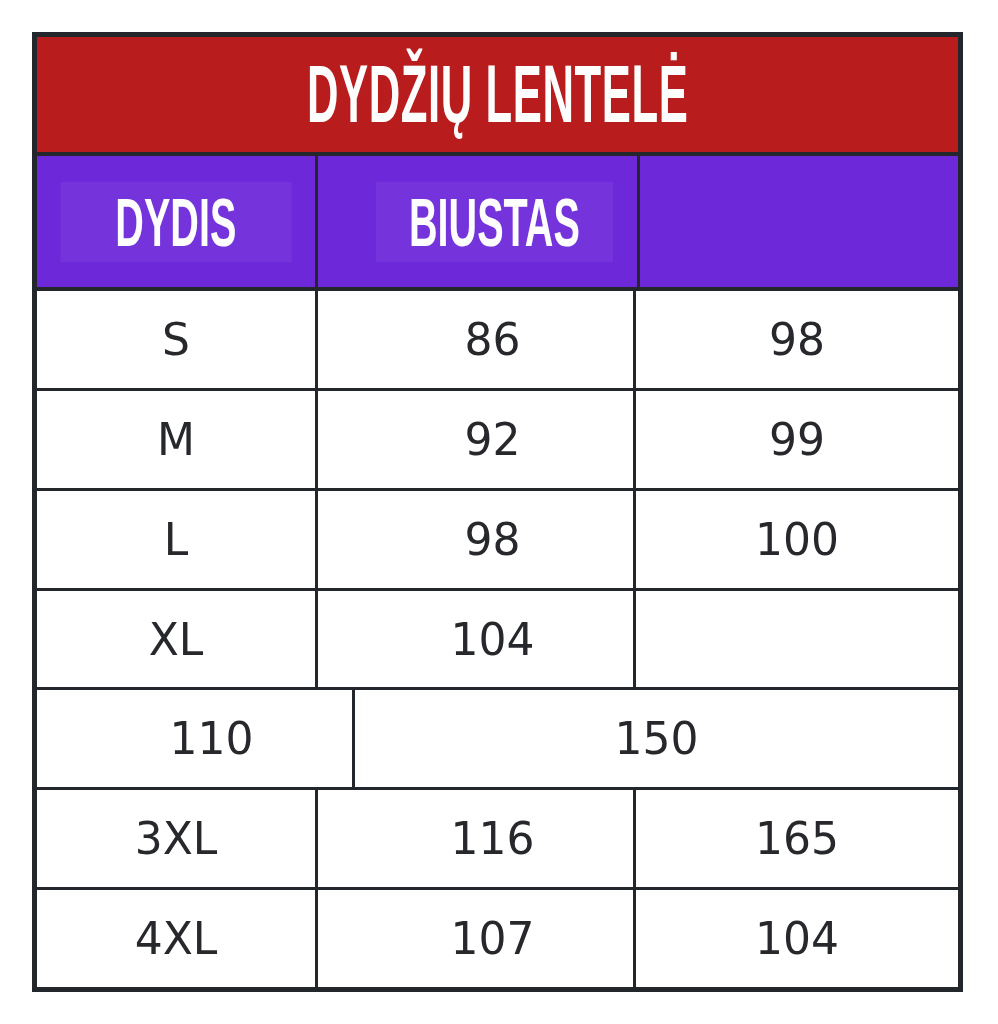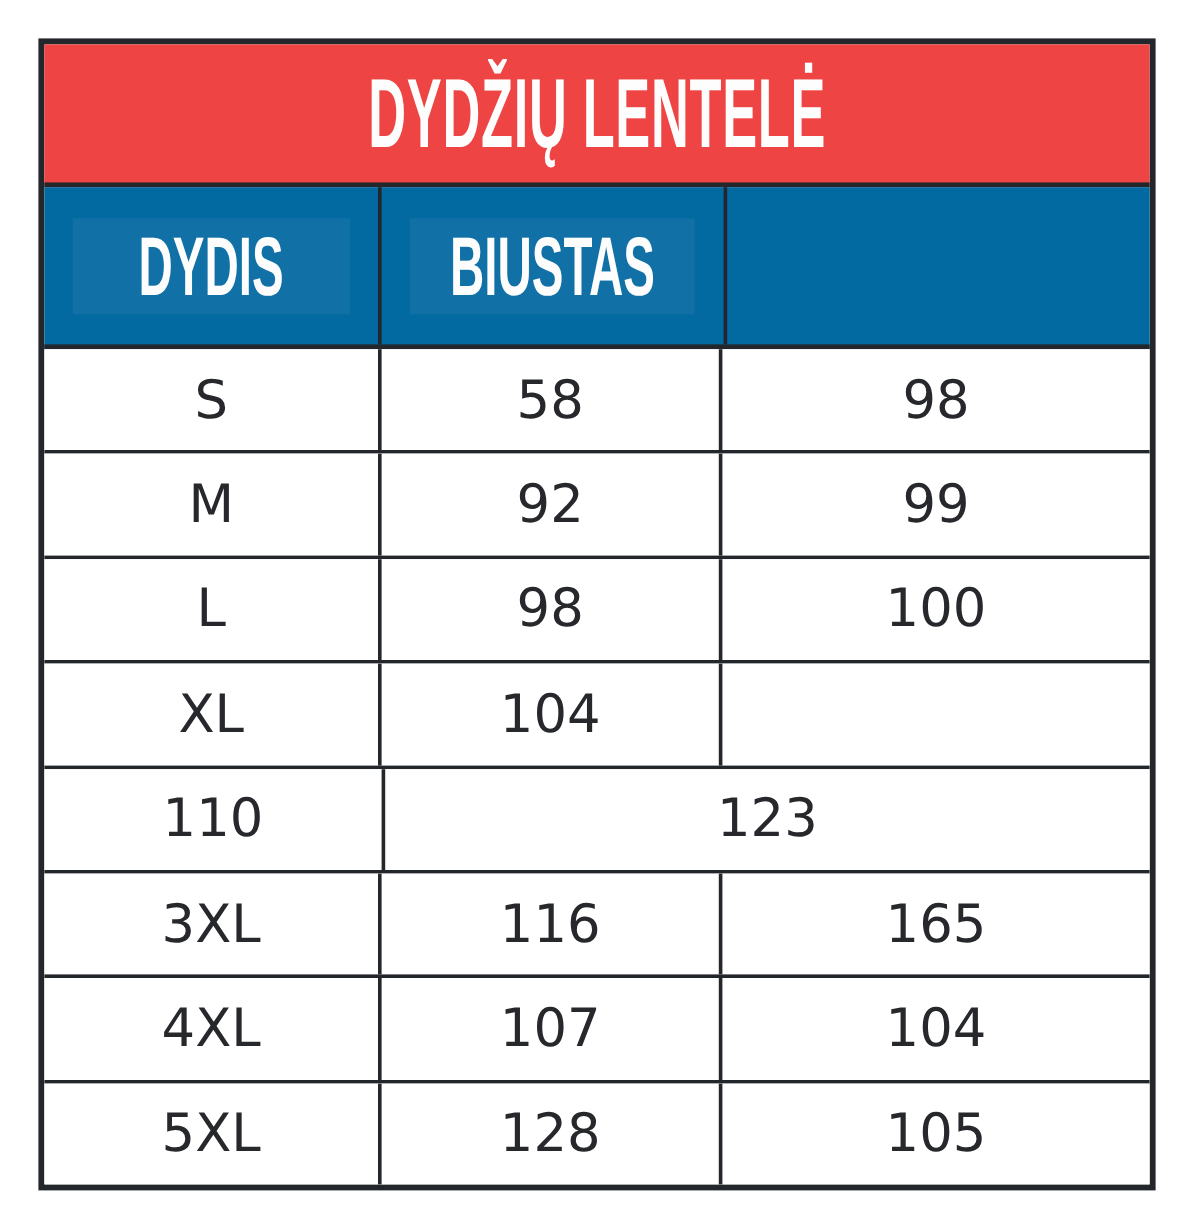--- a/index.html
+++ b/index.html
@@ -14,21 +14,21 @@
     left: 32px; top: 32px;
     width: 931px; height: 960px;
     border: 5px solid #23262b;
     background: #ffffff;
     display: flex;
     flex-direction: column;
   }
   
   .title-row {
     flex: 0 0 119px;
-    background: #ef4444;
+    background: #b91c1c;
     border-bottom: 4px solid #23262b;
     display: flex;
     align-items: center;
     justify-content: center;
   }
   .condensed {
     display: inline-block;
     font-family: "Liberation Sans", sans-serif;
     font-weight: 700;
     color: #fdfdfd;
@@ -36,21 +36,21 @@
     transform-origin: center center;
   }
   .title-text {
     font-size: 78px;
     letter-spacing: 1px;
     transform: scaleX(0.56) scaleY(1.05);
   }
   
   .header-row {
     flex: 0 0 135px;
-    background: #0369a1;
+    background: #6d28d9;
     border-bottom: 4px solid #23262b;
     display: flex;
   }
   .hcell {
     position: relative;
     display: flex;
     align-items: center;
     justify-content: center;
   }
   .hcell .hl-box {
@@ -63,21 +63,21 @@
   .hcell .hdr-label {
     position: relative;
     font-size: 66px;
     transform: scaleX(0.60) scaleY(1.05);
   }
   .hcell.col-ilgis .hdr-label {
     transform: translateY(-8px) scaleX(0.60) scaleY(1.05);
   }
   
   .col-dydis   { flex: 0 0 281px; border-right: 3px solid #23262b; }
-  .col-biustas { flex: 0 0 284px; border-right: 3px solid #23262b; }
+  .col-biustas { flex: 0 0 284px; border-right: 3px solid #23262b; margin-left: 34px; }
   .col-ilgis   { flex: 1 1 auto; }
   
   .rows-area {
     flex: 1 1 auto;
     display: flex;
     flex-direction: column;
   }
   .data-row {
     flex: 1 1 0;
     display: flex;
@@ -111,21 +111,21 @@
     <div class="hcell col-biustas">
       <span class="hl-box"></span>
       <span class="condensed hdr-label">BIUSTAS</span>
     </div>
   </div>
 
   <div class="rows-area">
 
     <div class="data-row">
       <div class="dcell col-dydis">S</div>
-      <div class="dcell col-biustas">58</div>
+      <div class="dcell col-biustas">86</div>
       <div class="dcell col-ilgis">98</div>
     </div>
 
     <div class="data-row">
       <div class="dcell col-dydis">M</div>
       <div class="dcell col-biustas">92</div>
       <div class="dcell col-ilgis">99</div>
     </div>
 
     <div class="data-row">
@@ -134,35 +134,30 @@
       <div class="dcell col-ilgis">100</div>
     </div>
 
     <div class="data-row">
       <div class="dcell col-dydis">XL</div>
       <div class="dcell col-biustas">104</div>
     </div>
 
     <div class="data-row">
       <div class="dcell col-biustas">110</div>
-      <div class="dcell col-ilgis">123</div>
+      <div class="dcell col-ilgis">150</div>
     </div>
 
     <div class="data-row">
       <div class="dcell col-dydis">3XL</div>
       <div class="dcell col-biustas">116</div>
       <div class="dcell col-ilgis">165</div>
     </div>
 
     <div class="data-row">
       <div class="dcell col-dydis">4XL</div>
       <div class="dcell col-biustas">107</div>
       <div class="dcell col-ilgis">104</div>
     </div>
 
-    <div class="data-row">
-      <div class="dcell col-dydis">5XL</div>
-      <div class="dcell col-biustas">128</div>
-      <div class="dcell col-ilgis">105</div>
-    </div>
 
   </div>
 </div>
 
 </body></html>

